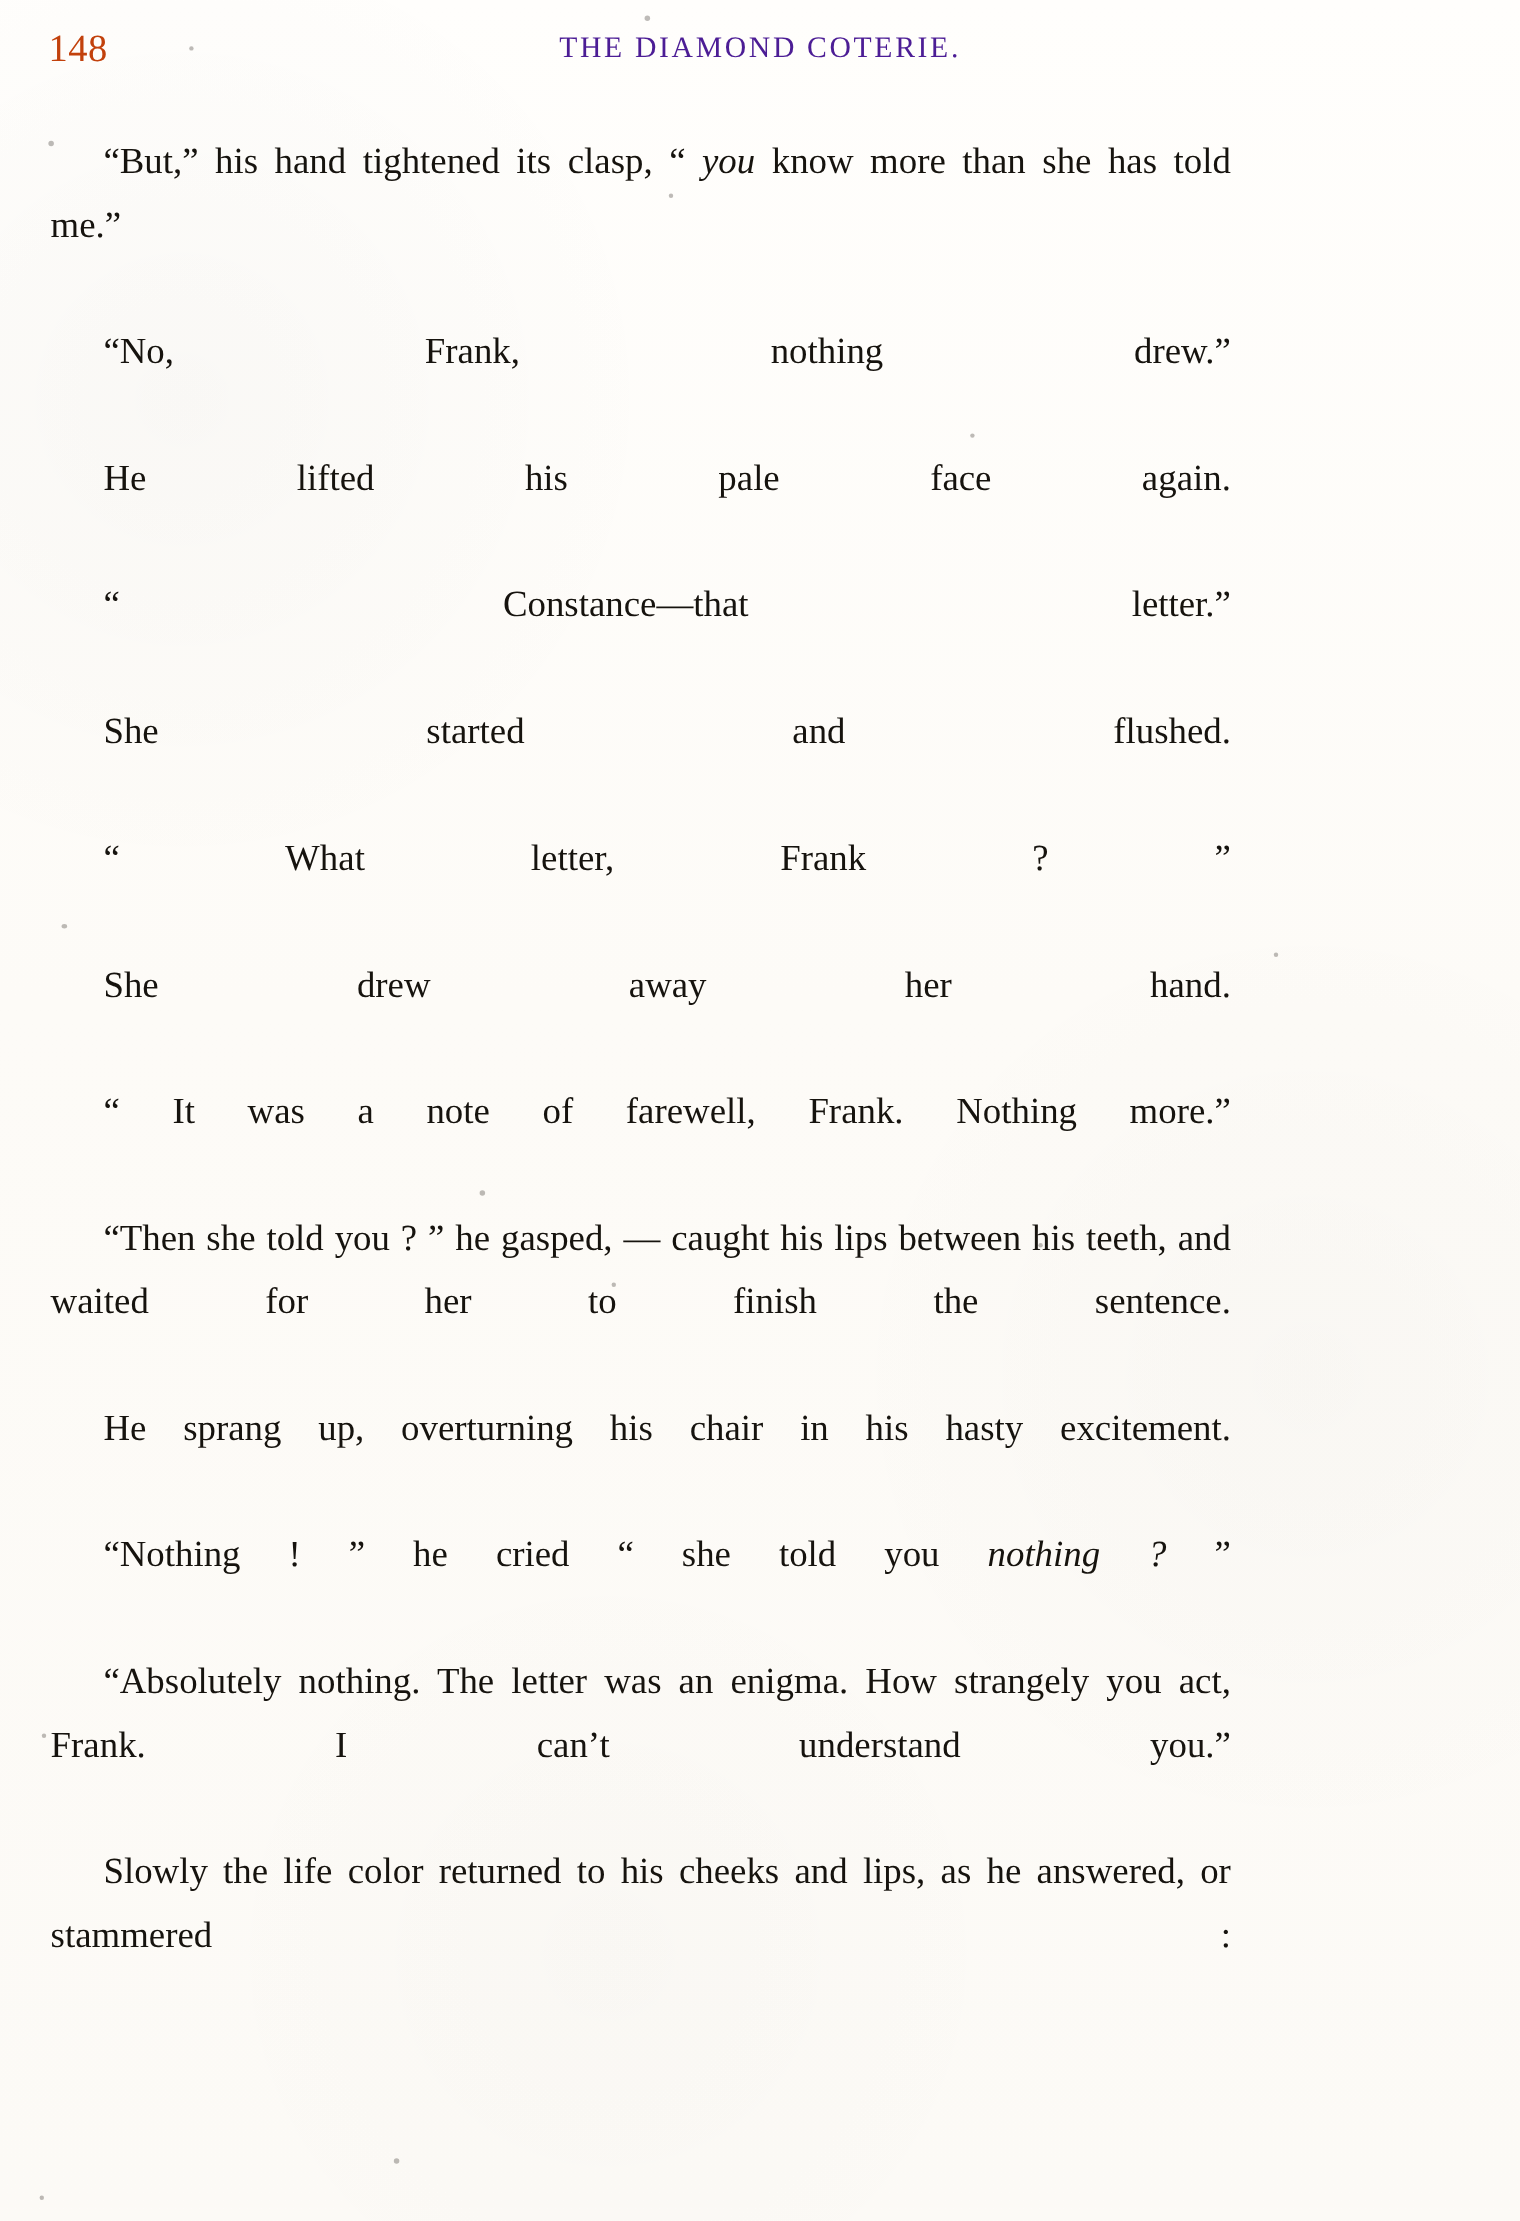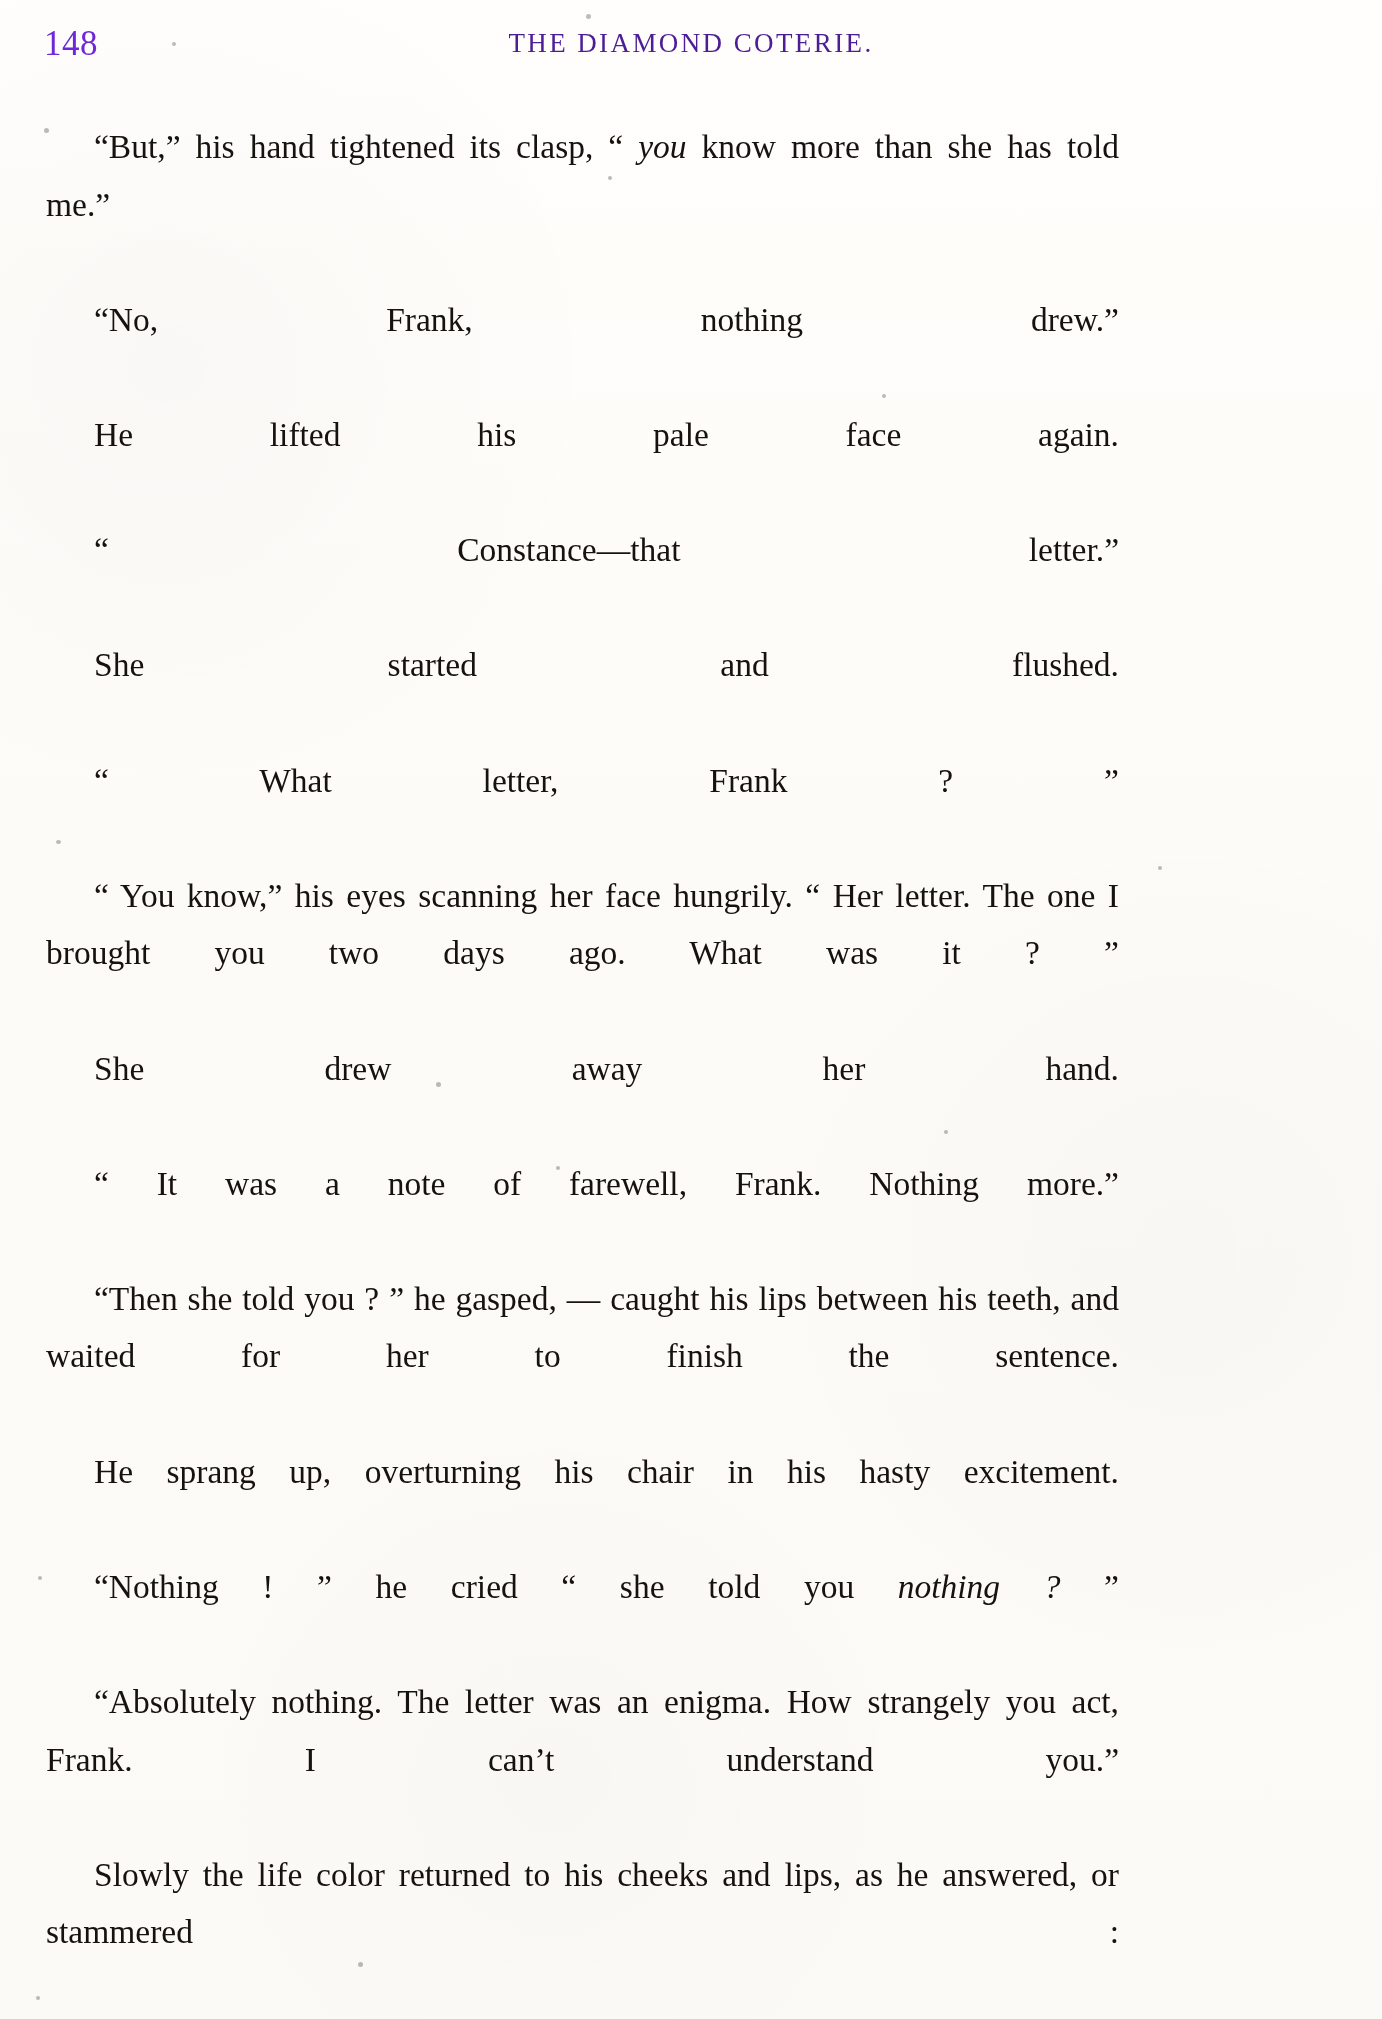--- a/index.html
+++ b/index.html
@@ -52,21 +52,21 @@
     top: 24px;
     width: 1294px;
     height: 46px;
   }
   .folio {
     position: absolute;
     left: 0;
     top: 0;
     font-size: 35px;
     letter-spacing: 0.5px;
-    color: #6d28d9;
+    color: #c2410c;
   }
   .head-title {
     position: absolute;
     left: 0;
     top: 4px;
     width: 1294px;
     text-align: center;
     font-size: 27px;
     letter-spacing: 2.4px;
     font-variant: small-caps;
@@ -129,21 +129,20 @@
       <p class="para">“No, Frank, nothing drew.”</p>
 
       <p class="para">He lifted his pale face again.</p>
 
       <p class="para">“ Constance—that letter.”</p>
 
       <p class="para">She started and flushed.</p>
 
       <p class="para">“ What letter, Frank ? ”</p>
 
-      <p class="para">“ You know,” his eyes scanning her face hungrily. “ Her letter.  The one I brought you two days ago. What was it ? ”</p>
 
       <p class="para">She drew away her hand.</p>
 
       <p class="para">“ It was a note of farewell, Frank.  Nothing more.”</p>
 
       <p class="para">“Then she told you ? ” he gasped, — caught his lips between his teeth, and waited for her to finish the sentence.</p>
 
 
       <p class="para">He sprang up, overturning his chair in his hasty excitement.</p>
 

